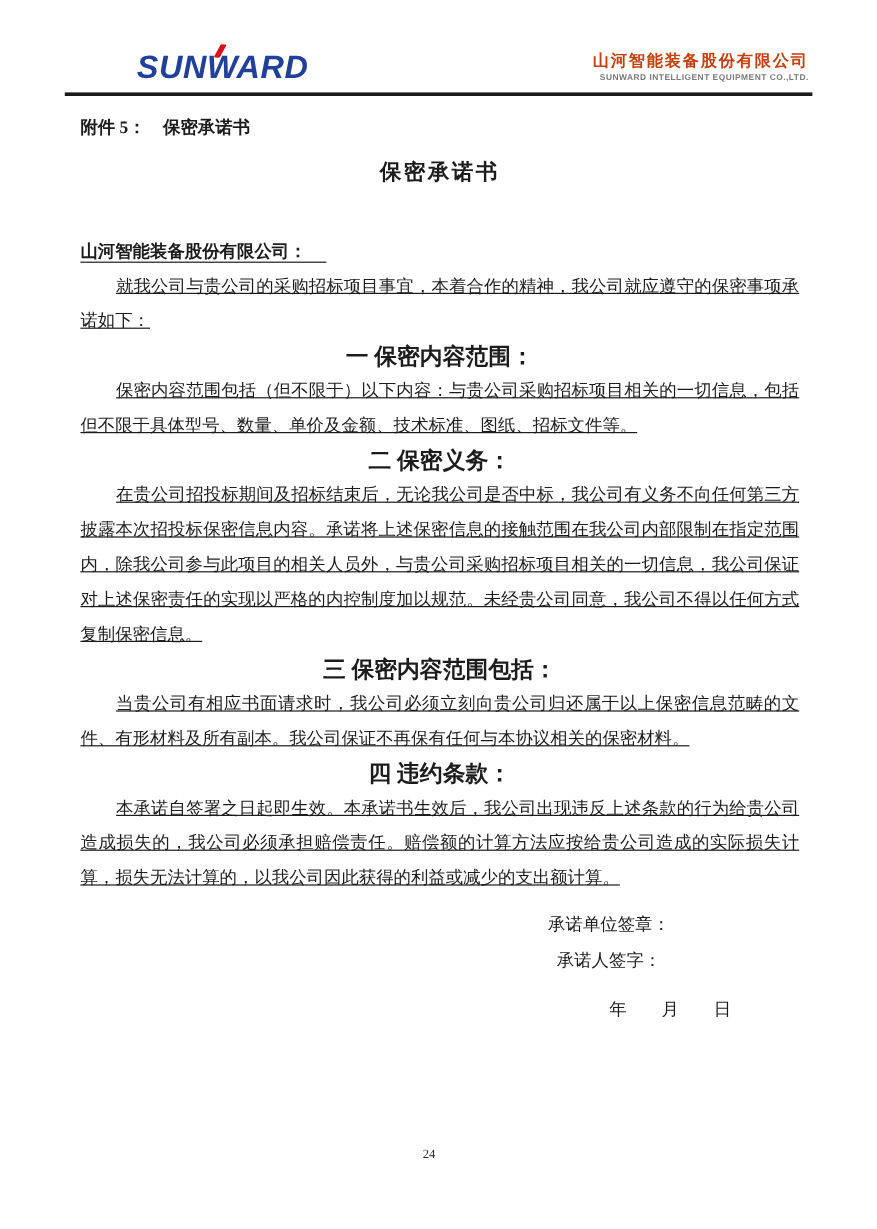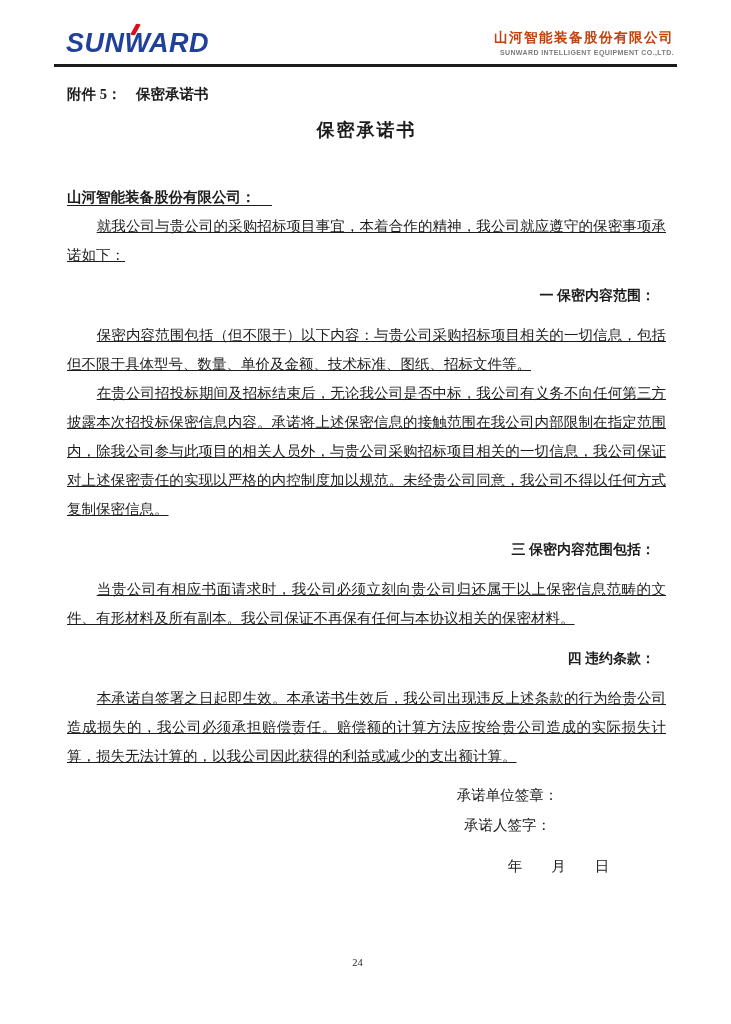--- a/index.html
+++ b/index.html
@@ -4,21 +4,22 @@
 <style>
   html,body{margin:0;padding:0;background:#ffffff;}
   .page{
     width:731px;height:1024px;position:relative;background:#ffffff;
     font-family:"Liberation Serif","DejaVu Serif",serif;color:#1c1c1c;
     margin:0 auto;overflow:hidden;box-sizing:border-box;
   }
   
   .letterhead{
     display:flex;justify-content:space-between;align-items:flex-end;
-    padding:30px 57px 7px 66px;
+    padding:43px 57px 7px 66px;
+    margin-left:48px;
   }
   .logo{position:relative;display:inline-block;}
   .logo-text{
     font-family:"Liberation Sans","DejaVu Sans",sans-serif;
     font-style:italic;font-weight:bold;font-size:27px;line-height:27px;
     color:#20409a;letter-spacing:0.5px;display:inline-block;
   }
   .logo-accent{
     position:absolute;top:-6px;left:67px;width:5px;height:11px;
     background:#d8121a;transform:skewX(-24deg) rotate(6deg);
@@ -40,21 +41,21 @@
     text-align:justify;
   }
   .attachment{font-weight:bold;margin:13px 0 0;}
   .doc-title{
     text-align:center;font-size:18px;font-weight:bold;
     margin:4px 0 0;line-height:34px;letter-spacing:2px;
   }
   .salutation{margin:36px 0 0;font-weight:bold;line-height:29px;}
   .salutation-text{border-bottom:1.5px solid #1c1c1c;padding-right:16px;}
   .para{margin:0;text-indent:2.05em;text-decoration:underline;}
-  .sec-heading{font-size:14px;font-weight:bold;margin:11px;line-height:29px;text-align:right;}
+  .sec-heading{font-size:19px;font-weight:bold;margin:0;line-height:29px;text-align:center;}
   
   .signature{margin-top:9px;padding-left:282px;text-align:center;}
   .sig-line{margin:0;line-height:30px;}
   .sig-date{margin:11px;line-height:30px;padding-left:102px;}
   
   .page-number{
     position:absolute;bottom:56px;left:0;right:16px;text-align:center;
     font-size:10.5px;color:#2a2a2a;
   }
 </style>
@@ -80,20 +81,21 @@
     <p class="attachment">附件 5：　保密承诺书</p>
     <h1 class="doc-title">保密承诺书</h1>
 
     <p class="salutation"><span class="salutation-text">山河智能装备股份有限公司：</span></p>
 
     <p class="para">就我公司与贵公司的采购招标项目事宜，本着合作的精神，我公司就应遵守的保密事项承诺如下：</p>
 
     <h2 class="sec-heading">一 保密内容范围：</h2>
     <p class="para">保密内容范围包括（但不限于）以下内容：与贵公司采购招标项目相关的一切信息，包括但不限于具体型号、数量、单价及金额、技术标准、图纸、招标文件等。</p>
 
+    <h2 class="sec-heading">二 保密义务：</h2>
     <p class="para">在贵公司招投标期间及招标结束后，无论我公司是否中标，我公司有义务不向任何第三方披露本次招投标保密信息内容。承诺将上述保密信息的接触范围在我公司内部限制在指定范围内，除我公司参与此项目的相关人员外，与贵公司采购招标项目相关的一切信息，我公司保证对上述保密责任的实现以严格的内控制度加以规范。未经贵公司同意，我公司不得以任何方式复制保密信息。</p>
 
     <h2 class="sec-heading">三 保密内容范围包括：</h2>
     <p class="para">当贵公司有相应书面请求时，我公司必须立刻向贵公司归还属于以上保密信息范畴的文件、有形材料及所有副本。我公司保证不再保有任何与本协议相关的保密材料。</p>
 
     <h2 class="sec-heading">四 违约条款：</h2>
     <p class="para">本承诺自签署之日起即生效。本承诺书生效后，我公司出现违反上述条款的行为给贵公司造成损失的，我公司必须承担赔偿责任。赔偿额的计算方法应按给贵公司造成的实际损失计算，损失无法计算的，以我公司因此获得的利益或减少的支出额计算。</p>
 
     <div class="signature">
       <p class="sig-line">承诺单位签章：</p>

